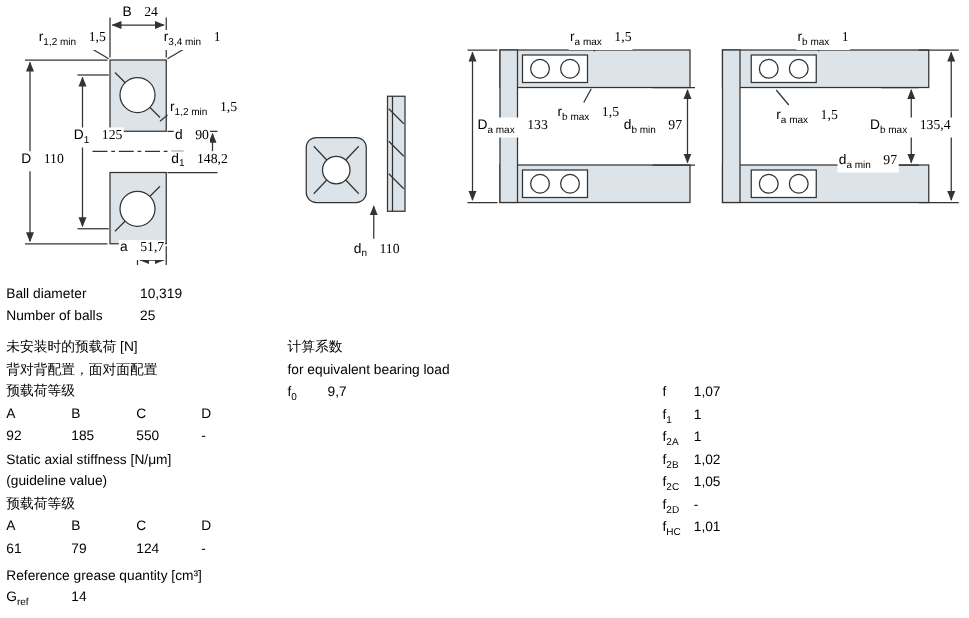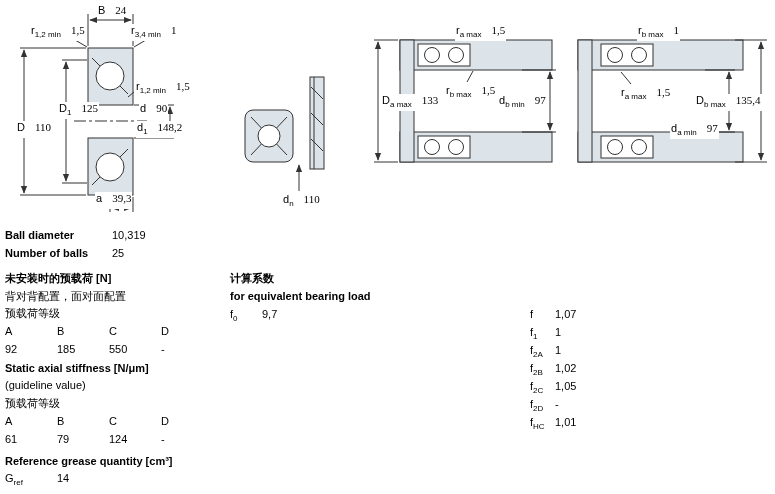--- a/index.html
+++ b/index.html
@@ -7,21 +7,21 @@
   body { font-family:"Liberation Sans", sans-serif; color:#000; }
   .page { position:relative; width:775px; height:494px; background:#fff; overflow:hidden; font-size:11px; }
   .diag { position:absolute; }
   .diag svg { position:absolute; left:0; top:0; }
   .dim { position:absolute; white-space:nowrap; font-size:11px; line-height:12px; }
   .dim sub { font-size:8px; }
   .dim .val { margin-left:10px;font-family:Liberation Serif, serif; }
   .bg { background:#ffffff; padding:0 1px; }
   .row { position:absolute; white-space:nowrap; font-size:11px; line-height:13px; }
   .row .at { position:absolute; top:0; white-space:nowrap; }
-  .b { font-weight:bold; }
+  .b { font-weight:normal; }
   .cell { display:inline-block; width:52px; }
   .fsym { display:inline-block; min-width:25px; }
   .fsym sub, .row sub { font-size:8px; }
   .w32 { min-width:32px; }
   .w52 { min-width:52px; }
   svg line, svg rect, svg circle { stroke:#333; stroke-width:1; }
 </style>
 </head>
 <body>
 
@@ -67,21 +67,21 @@
       </g>
     </svg>
     <span class="dim" style="left:98px;top:4px"><span class="sym"><span>B</span><sub></sub></span><span class="val">24</span></span>
     <span class="dim bg" style="left:30px;top:24px"><span class="sym"><span>r</span><sub>1,2 min</sub></span><span class="val">1,5</span></span>
     <span class="dim bg" style="left:130px;top:24px"><span class="sym"><span>r</span><sub>3,4 min</sub></span><span class="val">1</span></span>
     <span class="dim bg" style="left:135px;top:80px"><span class="sym"><span>r</span><sub>1,2 min</sub></span><span class="val">1,5</span></span>
     <span class="dim bg" style="left:58px;top:102px"><span class="sym"><span>D</span><sub>1</sub></span><span class="val">125</span></span>
     <span class="dim bg" style="left:139px;top:102px"><span class="sym"><span>d</span><sub></sub></span><span class="val">90</span></span>
     <span class="dim bg" style="left:16px;top:121px"><span class="sym"><span>D</span><sub></sub></span><span class="val">110</span></span>
     <span class="dim bg" style="left:136px;top:121px"><span class="sym"><span>d</span><sub>1</sub></span><span class="val">148,2</span></span>
-    <span class="dim bg" style="left:95px;top:192px"><span class="sym"><span>a</span><sub></sub></span><span class="val">39,3</span></span>
+    <span class="dim bg" style="left:95px;top:192px"><span class="sym"><span>a</span><sub></sub></span><span class="val">51,7</span></span>
   </div>
 
   <div class="diag" style="left:235px;top:65px;width:115px;height:150px">
     <svg width="115" height="150" viewBox="0 0 115 150">
       <defs>
         <marker id="ar2" viewBox="0 0 10 10" refX="9" refY="5" markerWidth="8" markerHeight="8" orient="auto-start-reverse">
           <path d="M0,1 L10,5 L0,9 z" fill="#333" stroke="none"></path>
         </marker>
       </defs>
       <g>

